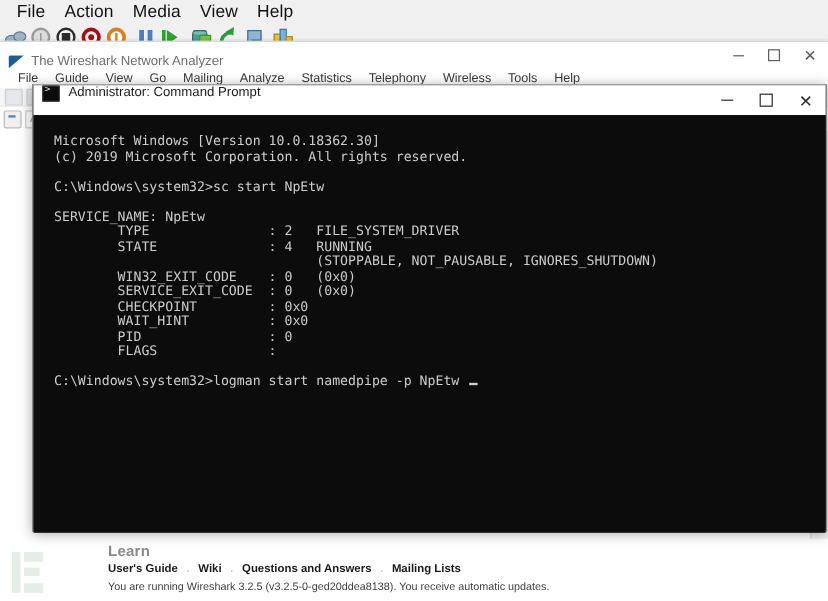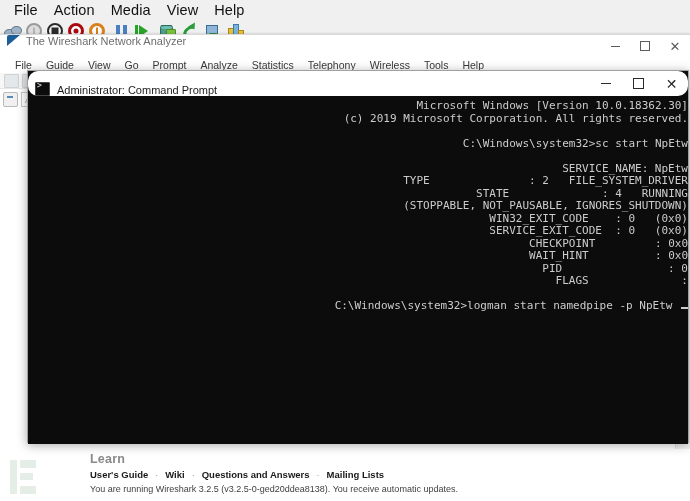--- a/index.html
+++ b/index.html
@@ -166,21 +166,21 @@
     left: 0; top: 34px;
     width: 690px; height: 467px;
     background: #ffffff;
     border-top: 1px solid #d8d8d8;
     box-shadow: 0 -1px 2px rgba(0,0,0,.10);
   }
   #ws-titlebar {
     position: absolute; left:0; top:0;
     width: 690px; height: 22px;
     background: #ffffff;
-    display: flex; align-items: flex-start;
+    display: flex; align-items: flex-end;
   }
   #ws-logo {
     width: 13px; height: 11px;
     margin-left: 7px; margin-right: 6px;
     position: relative;
     flex: none;
   }
   #ws-logo:before {
     content:'';
     position:absolute; left:0; top:0;
@@ -327,23 +327,22 @@
     width: 662px; height: 373px;
     background: #0c0c0c;
     border: 1px solid #a0a0a0;
     box-shadow: 0 2px 10px rgba(0,0,0,.35);
     box-sizing: border-box;
   }
   #cmd-titlebar {
     position:absolute; left:0; top:0;
     width:100%; height:25px;
     background:#ffffff;
-    display:flex; align-items:flex-end;
+    display:flex; align-items:flex-start;
     box-sizing:border-box;
-    border-radius:10px;
   }
   #cmd-icon {
     width:13px;height:12px; margin-left:7px; margin-right:7px; flex:none;
     background:#0c0c0c; border:1px solid #444;
     position:relative; border-radius:1px;
   }
   #cmd-icon:after {
     content:'>';
     position:absolute; left:1px; top:-2px;
     font-size:8px; color:#e0e0e0; font-family:"DejaVu Sans Mono", monospace;
@@ -365,22 +364,21 @@
     padding: 4px 0 0 5px;
     box-sizing:border-box;
     overflow:hidden;
   }
   #cmd-text {
     font-family: "DejaVu Sans Mono", "Liberation Mono", monospace;
     font-size: 11px;
     line-height: 12.5px;
     color: #cccccc;
     white-space: pre;
-    margin:0;
-    text-align:right;
+    margin:12px;
   }
   .cursor-block {
     display:inline-block;
     width:7px; height:2px;
     background:#cccccc;
     vertical-align:baseline;
     margin-left:2px;
   }
 </style>
 </head>
@@ -466,21 +464,21 @@
         <div class="win-btn max"></div>
         <div class="win-btn close">✕</div>
       </div>
     </div>
 
     <div id="ws-menubar">
       <div class="ws-menu-item">File</div>
       <div class="ws-menu-item">Guide</div>
       <div class="ws-menu-item">View</div>
       <div class="ws-menu-item">Go</div>
-      <div class="ws-menu-item">Prompt</div>
+      <div class="ws-menu-item">Mailing</div>
       <div class="ws-menu-item">Analyze</div>
       <div class="ws-menu-item">Statistics</div>
       <div class="ws-menu-item">Telephony</div>
       <div class="ws-menu-item">Wireless</div>
       <div class="ws-menu-item">Tools</div>
       <div class="ws-menu-item">Help</div>
     </div>
 
     <div id="ws-toolbar">
       <div class="ws-tb-ico"></div>

